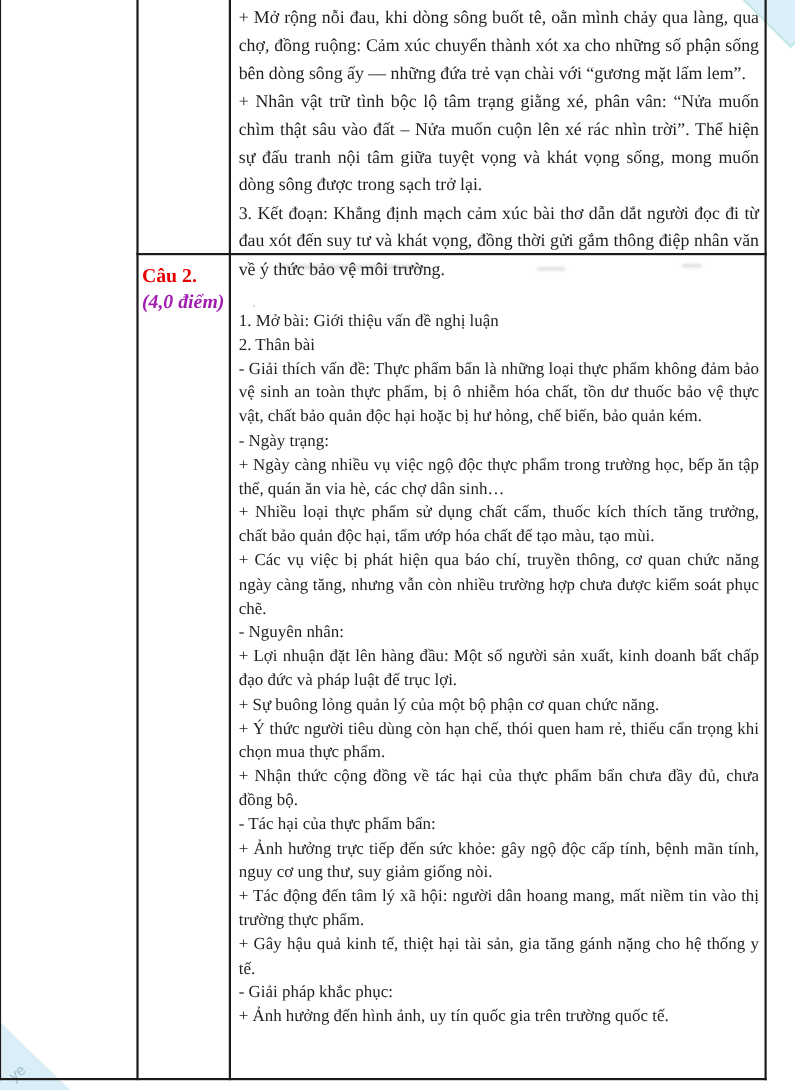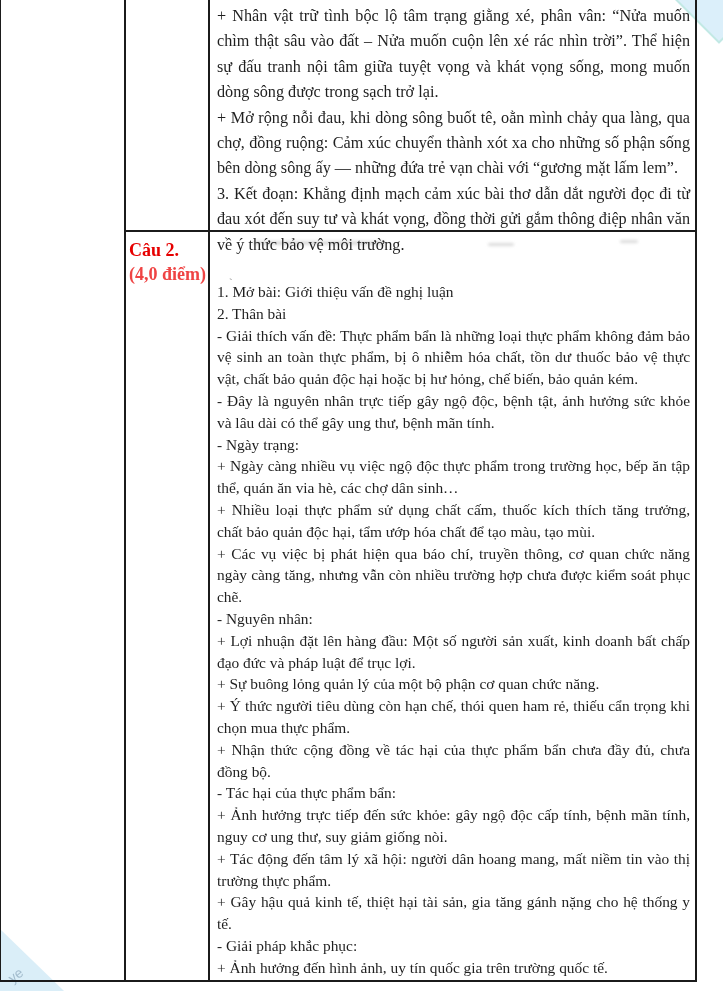--- a/index.html
+++ b/index.html
@@ -23,21 +23,21 @@
   
   .cell-row1-content{
     position:absolute;left:217px;top:4px;width:473px;
     font-size:16.2px;line-height:25.4px;text-align:justify;z-index:2;
   }
   .cell-question{
     position:absolute;left:129px;top:239px;width:80px;z-index:2;
     font-size:18px;font-weight:bold;line-height:23.5px;white-space:nowrap;
   }
   .question-number{color:#e60000;}
-  .question-points{color:#ef4444;}
+  .question-points{color:#a21caf;font-style:italic;}
   .cell-row2-content{
     position:absolute;left:217px;top:281px;width:473px;
     font-size:15.4px;line-height:21.8px;text-align:justify;z-index:2;
   }
   .para{margin:0;padding:0;}
   .para b{font-weight:normal;}
 
   
   .smudge{position:absolute;background:rgba(130,130,130,0.28);filter:blur(1.5px);border-radius:2px;z-index:1;}
   .smudge-1{left:253px;top:241px;width:132px;height:4px;}
@@ -73,40 +73,39 @@
   <div class="wm-corner-text">ye</div>
 
   <div class="rule v-left"></div>
   <div class="rule v-col1"></div>
   <div class="rule v-col2"></div>
   <div class="rule v-right"></div>
   <div class="rule h-rowsep"></div>
   <div class="rule h-bottom"></div>
 
   <div class="cell-row1-content">
+      <p class="para">+ Mở rộng nỗi đau, khi dòng sông buốt tê, oằn mình chảy qua làng, qua chợ, đồng ruộng: Cảm xúc chuyển thành xót xa cho những số phận sống bên dòng sông ấy — những đứa trẻ vạn chài với “gương mặt lấm lem”.</p>
       <p class="para">+ Nhân vật trữ tình bộc lộ tâm trạng giằng xé, phân vân: “Nửa muốn chìm thật sâu vào đất – Nửa muốn cuộn lên xé rác nhìn trời”. Thể hiện sự đấu tranh nội tâm giữa tuyệt vọng và khát vọng sống, mong muốn dòng sông được trong sạch trở lại.</p>
-      <p class="para">+ Mở rộng nỗi đau, khi dòng sông buốt tê, oằn mình chảy qua làng, qua chợ, đồng ruộng: Cảm xúc chuyển thành xót xa cho những số phận sống bên dòng sông ấy — những đứa trẻ vạn chài với “gương mặt lấm lem”.</p>
       <p class="para"><b>3. Kết đoạn:</b> Khẳng định mạch cảm xúc bài thơ dẫn dắt người đọc đi từ đau xót đến suy tư và khát vọng, đồng thời gửi gắm thông điệp nhân văn về ý thức bảo vệ môi trường.</p>
     </div>
 
   <div class="cell-question">
     <div class="question-number">Câu 2.</div>
     <div class="question-points">(4,0 điểm)</div>
   </div>
 
   <div class="smudge smudge-1"></div>
   <div class="smudge smudge-2"></div>
   <div class="smudge smudge-3"></div>
   <div class="smudge-mark">ˏ</div>
 
   <div class="cell-row2-content">
       <p class="para"><b>1. Mở bài:</b> Giới thiệu vấn đề nghị luận</p>
       <p class="para"><b>2. Thân bài</b></p>
       <p class="para">- Giải thích vấn đề: Thực phẩm bẩn là những loại thực phẩm không đảm bảo vệ sinh an toàn thực phẩm, bị ô nhiễm hóa chất, tồn dư thuốc bảo vệ thực vật, chất bảo quản độc hại hoặc bị hư hỏng, chế biến, bảo quản kém.</p>
-      <p class="para">- Đây là nguyên nhân trực tiếp gây ngộ độc, bệnh tật, ảnh hưởng sức khỏe và lâu dài có thể gây ung thư, bệnh mãn tính.</p>
       <p class="para">- Ngày trạng:</p>
       <p class="para">+ Ngày càng nhiều vụ việc ngộ độc thực phẩm trong trường học, bếp ăn tập thể, quán ăn via hè, các chợ dân sinh…</p>
       <p class="para">+ Nhiều loại thực phẩm sử dụng chất cấm, thuốc kích thích tăng trưởng, chất bảo quản độc hại, tẩm ướp hóa chất để tạo màu, tạo mùi.</p>
       <p class="para">+ Các vụ việc bị phát hiện qua báo chí, truyền thông, cơ quan chức năng ngày càng tăng, nhưng vẫn còn nhiều trường hợp chưa được kiểm soát phục chẽ.</p>
       <p class="para">- Nguyên nhân:</p>
       <p class="para">+ Lợi nhuận đặt lên hàng đầu: Một số người sản xuất, kinh doanh bất chấp đạo đức và pháp luật để trục lợi.</p>
       <p class="para">+ Sự buông lỏng quản lý của một bộ phận cơ quan chức năng.</p>
       <p class="para">+ Ý thức người tiêu dùng còn hạn chế, thói quen ham rẻ, thiếu cẩn trọng khi chọn mua thực phẩm.</p>
       <p class="para">+ Nhận thức cộng đồng về tác hại của thực phẩm bẩn chưa đầy đủ, chưa đồng bộ.</p>
       <p class="para">- Tác hại của thực phẩm bẩn:</p>

